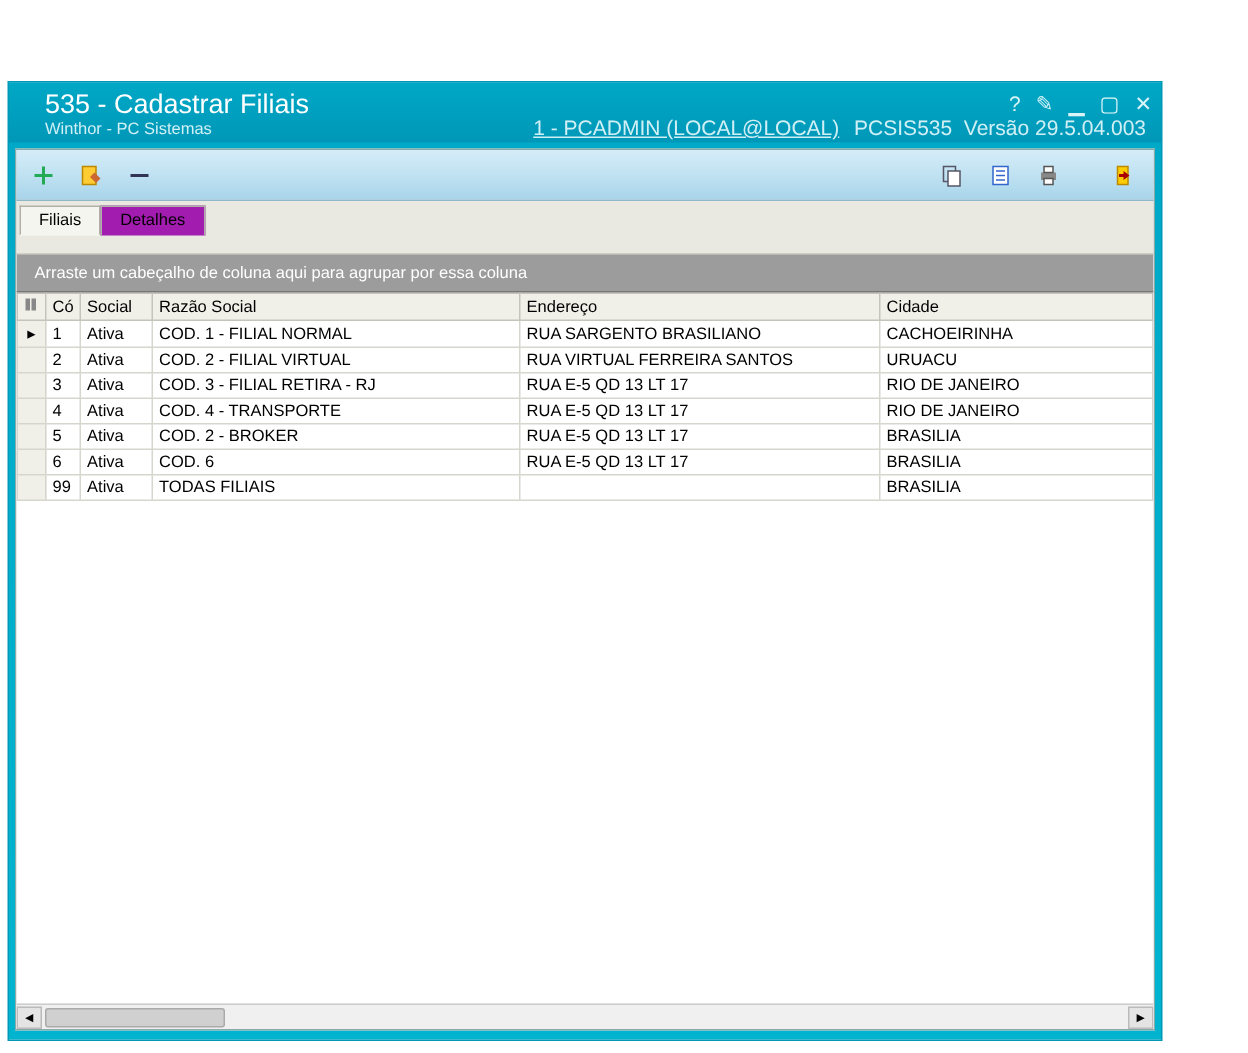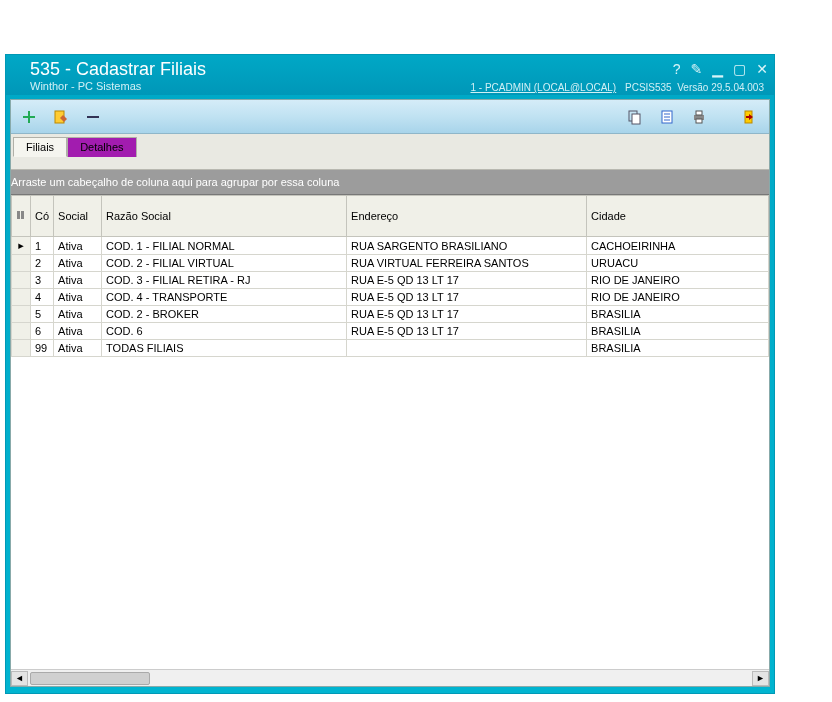--- a/index.html
+++ b/index.html
@@ -33,21 +33,21 @@
     font-weight: normal;
   }
   .titlebar .subtitle {
     font-size: 11px;
     color: #d0f0f5;
   }
   .titlebar .right-info {
     position: absolute;
     right: 10px;
     bottom: 2px;
-    font-size: 10px;
+    font-size: 14px;
     color: #d0f0f5;
   }
   .titlebar .right-info .login { text-decoration: underline; margin-right: 6px; }
   .titlebar .win-controls {
     position: absolute;
     right: 6px;
     top: 6px;
     display: flex;
     gap: 10px;
     align-items: center;
@@ -113,38 +113,38 @@
     flex: 1;
     background: #fff;
     display: flex;
     flex-direction: column;
     overflow: hidden;
   }
   .group-hint {
     background: #9c9c9c;
     color: #fff;
     font-size: 11px;
-    padding: 6px 0;
+    padding: 6px 12px;
     border-bottom: 1px solid #777;
   }
   .grid {
     flex: 1;
     overflow: auto;
     position: relative;
   }
   table.data {
     border-collapse: collapse;
     width: 100%;
     font-size: 11px;
   }
   table.data th {
     background: #f0f0e8;
     border: 1px solid #c4c4bc;
     text-align: left;
-    padding: 14px 4px;
+    padding: 2px 4px;
     font-weight: normal;
     height: 18px;
   }
   table.data td {
     border: 1px solid #d6d6ce;
     padding: 2px 4px;
     height: 17px;
     white-space: nowrap;
   }
   .row-indicator {

